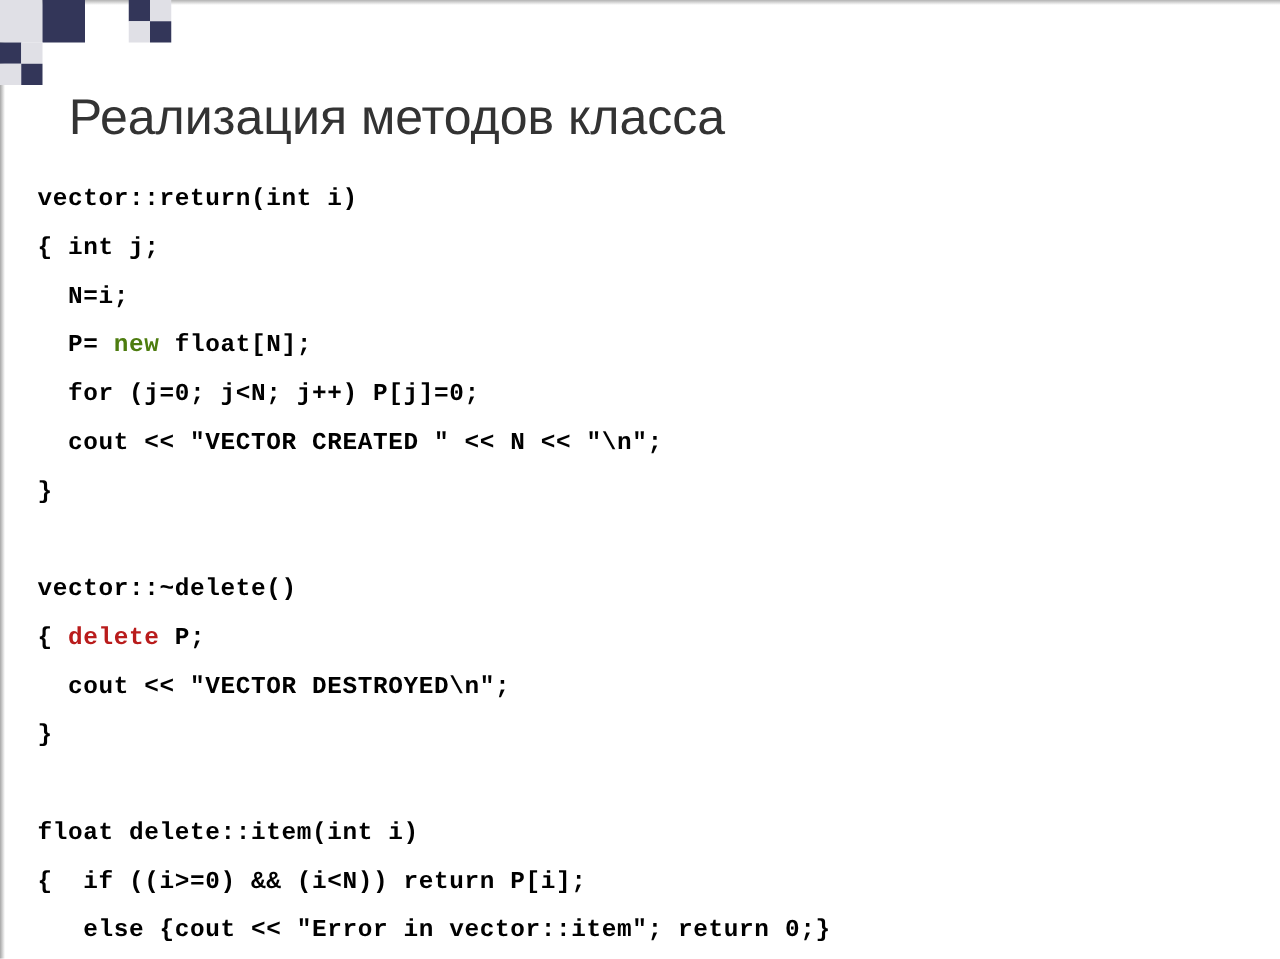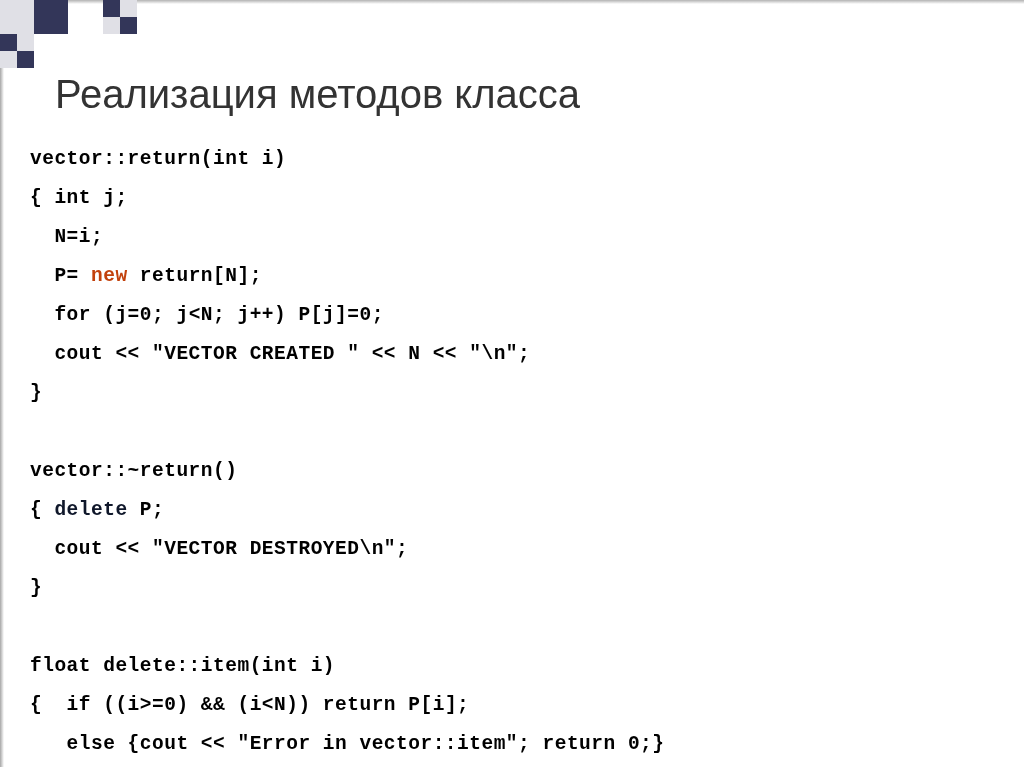--- a/index.html
+++ b/index.html
@@ -5,22 +5,22 @@
   * { margin: 0; padding: 0; box-sizing: border-box; }
   html, body { width: 1024px; height: 767px; background: #fff; font-family: Arial, sans-serif; overflow: hidden; }
   .slide { position: relative; width: 1024px; height: 767px; background: #fff; }
   .deco { position: absolute; top: 0; left: 0; width: 150px; height: 60px; }
   .sq-dark { position: absolute; background: #333659; }
   .sq-light { position: absolute; background: #e0e0e6; }
   .title { position: absolute; top: 72px; left: 55px; font-size: 40px; color: #333; font-weight: 400; }
   .code { position: absolute; top: 140px; left: 30px; right: 30px; font-family: "Courier New", monospace; font-size: 19.5px; line-height: 2.0; color: #000; letter-spacing: 0.5px; }
   .code pre { font-family: inherit; white-space: pre; }
   .b { font-weight: bold; }
-  .kw-new { color: #c2410c; font-weight: bold; }
-  .kw-del { color: #0f172a; font-weight: bold; }
+  .kw-new { color: #4d7c0f; font-weight: bold; }
+  .kw-del { color: #b91c1c; font-weight: bold; }
   .sh-left { position: absolute; top: 0; left: 0; width: 4px; height: 100%; background: linear-gradient(to right, rgba(0,0,0,0.35), rgba(0,0,0,0)); pointer-events: none; }
   .sh-top { position: absolute; top: 0; left: 0; height: 4px; width: 100%; background: linear-gradient(to bottom, rgba(0,0,0,0.3), rgba(0,0,0,0)); pointer-events: none; }
 </style>
 </head>
 <body>
 
 <div class="slide">
   <div class="sh-left"></div>
   <div class="sh-top"></div>
 
@@ -36,26 +36,26 @@
     <div class="sq-light" style="left:0;top:51px;width:17px;height:17px;"></div>
     <div class="sq-dark" style="left:17px;top:51px;width:17px;height:17px;"></div>
   </div>
 
   <div class="title">Реализация методов класса</div>
 
   <div class="code">
 <pre><span class="b">vector::return(int i)</span>
 <span class="b">{ int j;</span>
 <span class="b">  N=i;</span>
-<span class="b">  P= </span><span class="kw-new">new</span><span class="b"> return[N];</span>
+<span class="b">  P= </span><span class="kw-new">new</span><span class="b"> float[N];</span>
 <span class="b">  </span><span class="b">for</span><span class="b"> (j=0; j&lt;N; j++) P[j]=0;</span>
 <span class="b">  cout &lt;&lt; "VECTOR CREATED " &lt;&lt; N &lt;&lt; "\n";</span>
 <span class="b">}</span>
 
-<span class="b">vector::~return()</span>
+<span class="b">vector::~delete()</span>
 <span class="b">{ </span><span class="kw-del">delete</span><span class="b"> P;</span>
 <span class="b">  cout &lt;&lt; "VECTOR DESTROYED\n";</span>
 <span class="b">}</span>
 
 <span class="b">float delete::item(int i)</span>
 <span class="b">{  if ((i&gt;=0) &amp;&amp; (i&lt;N)) </span><span class="b">return</span><span class="b"> P[i];</span>
 <span class="b">   else {cout &lt;&lt; "Error in vector::item"; </span><span class="b">return</span><span class="b"> 0;}</span>
 </pre>
   </div>
 </div>

